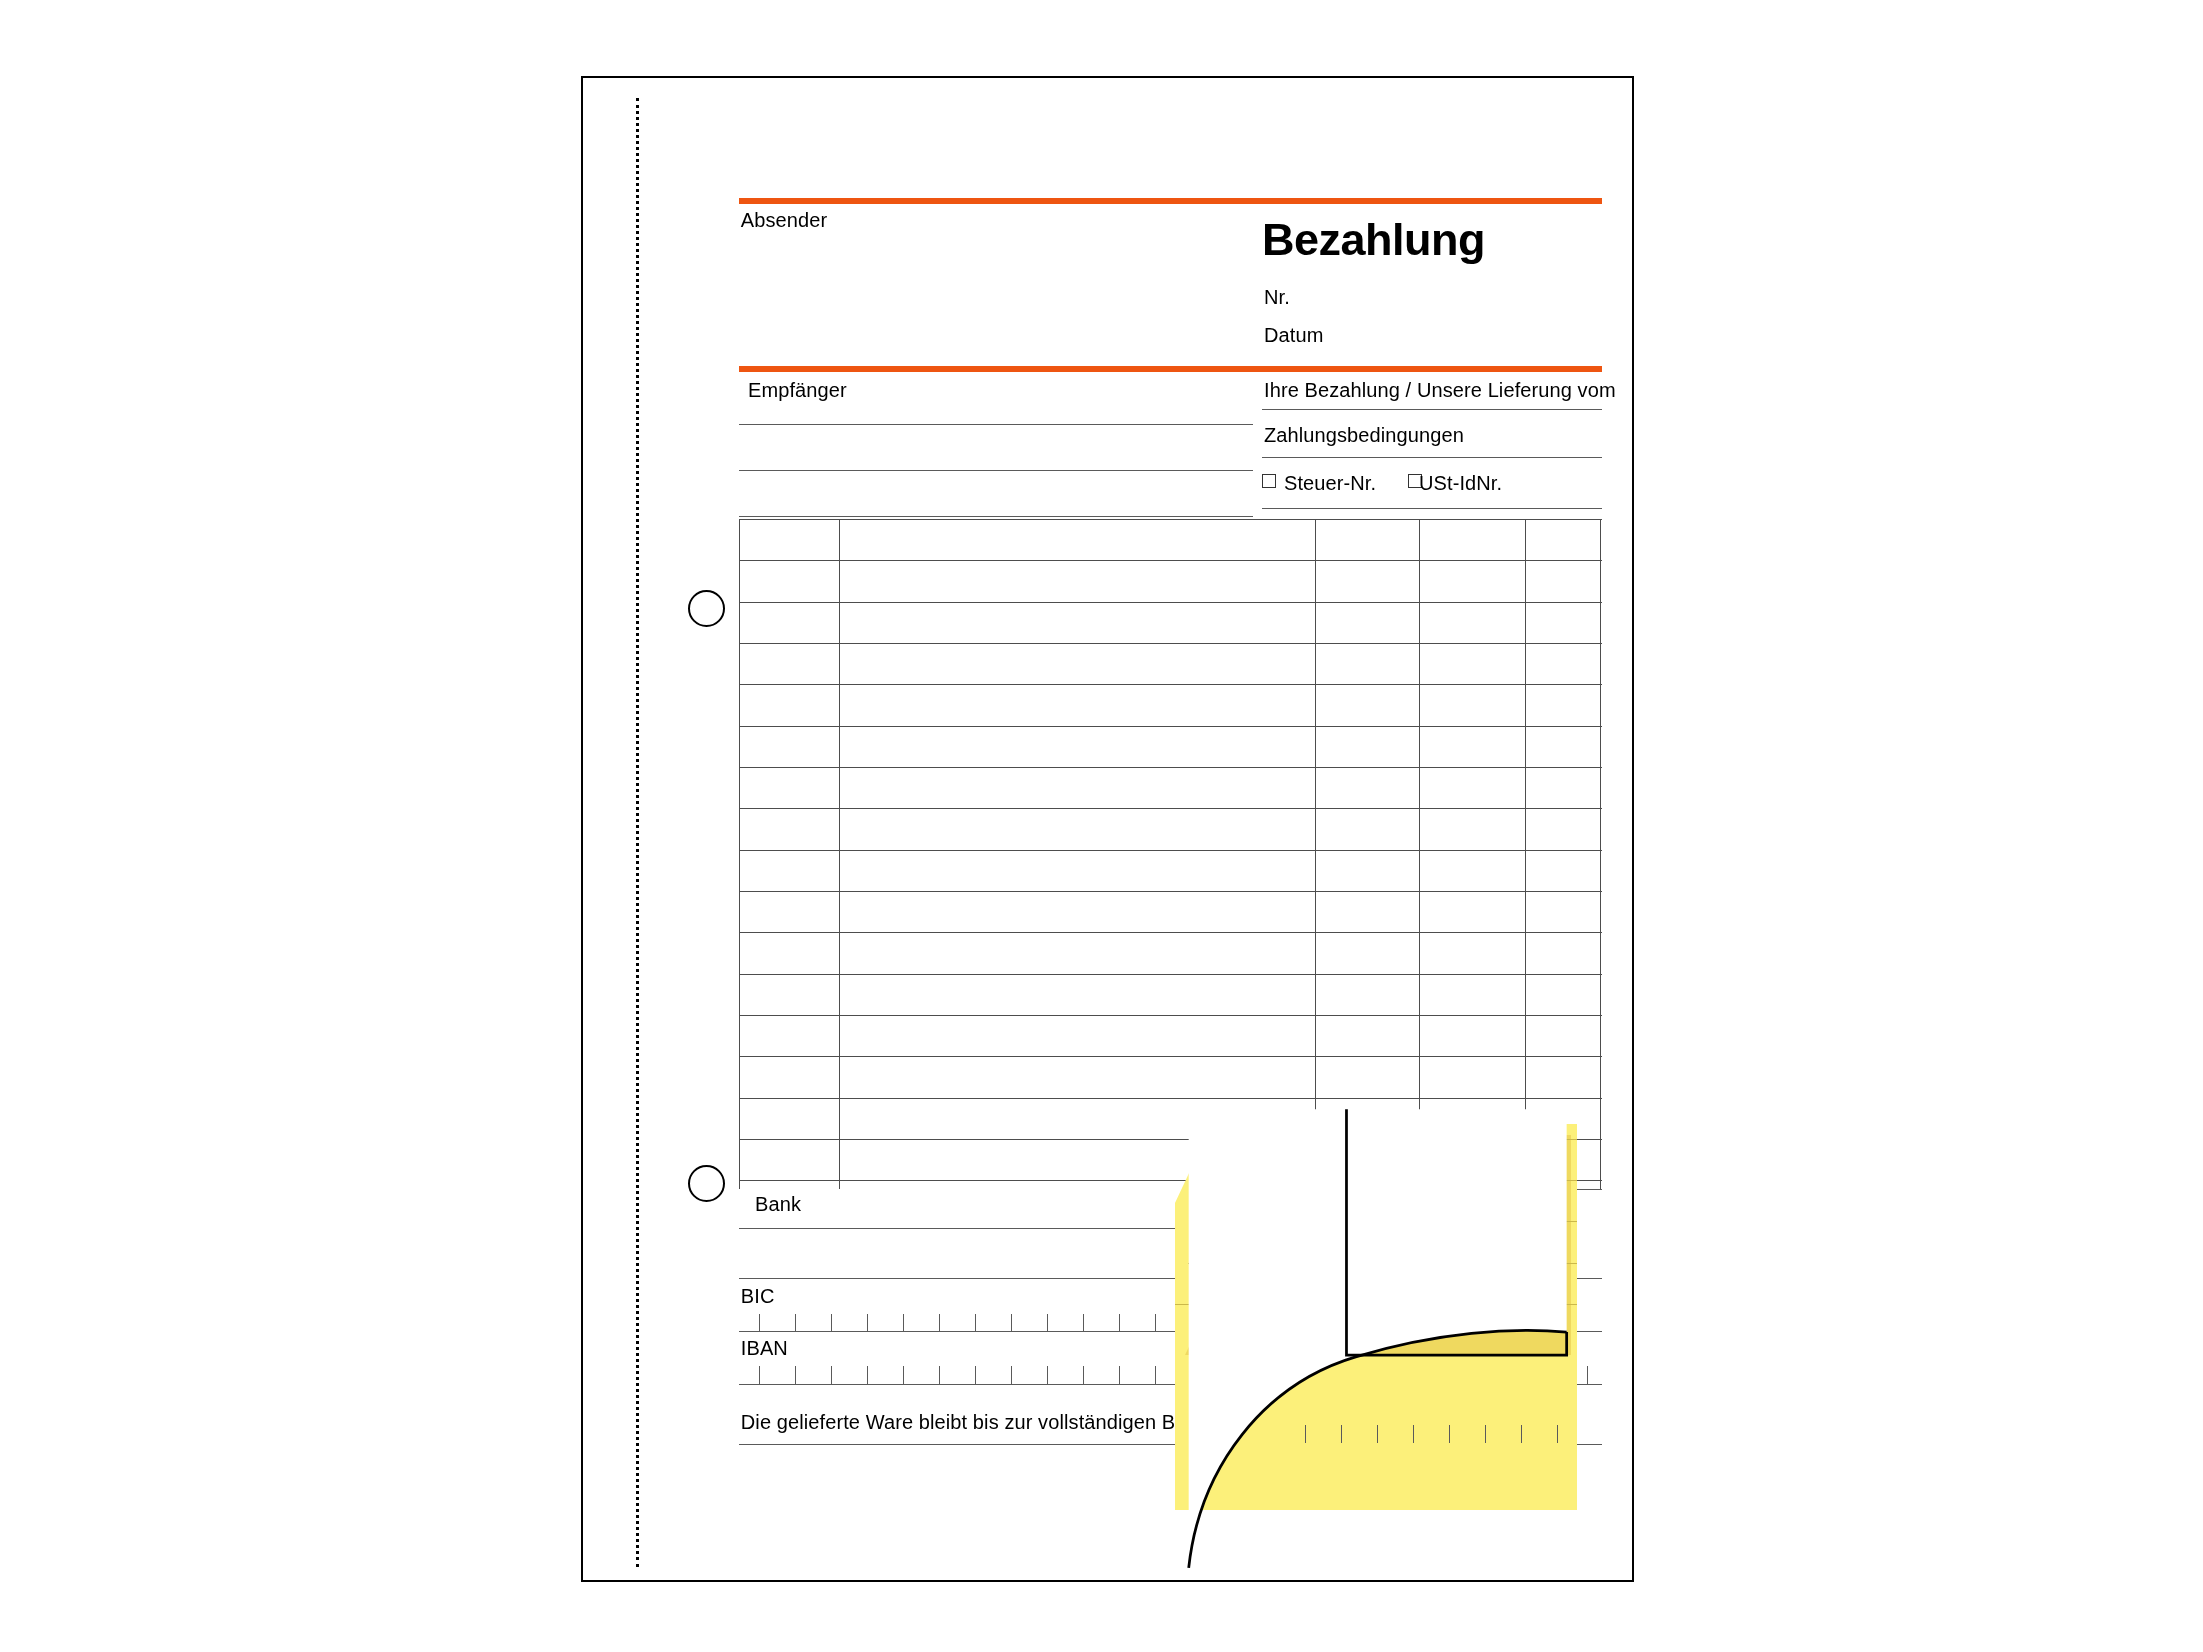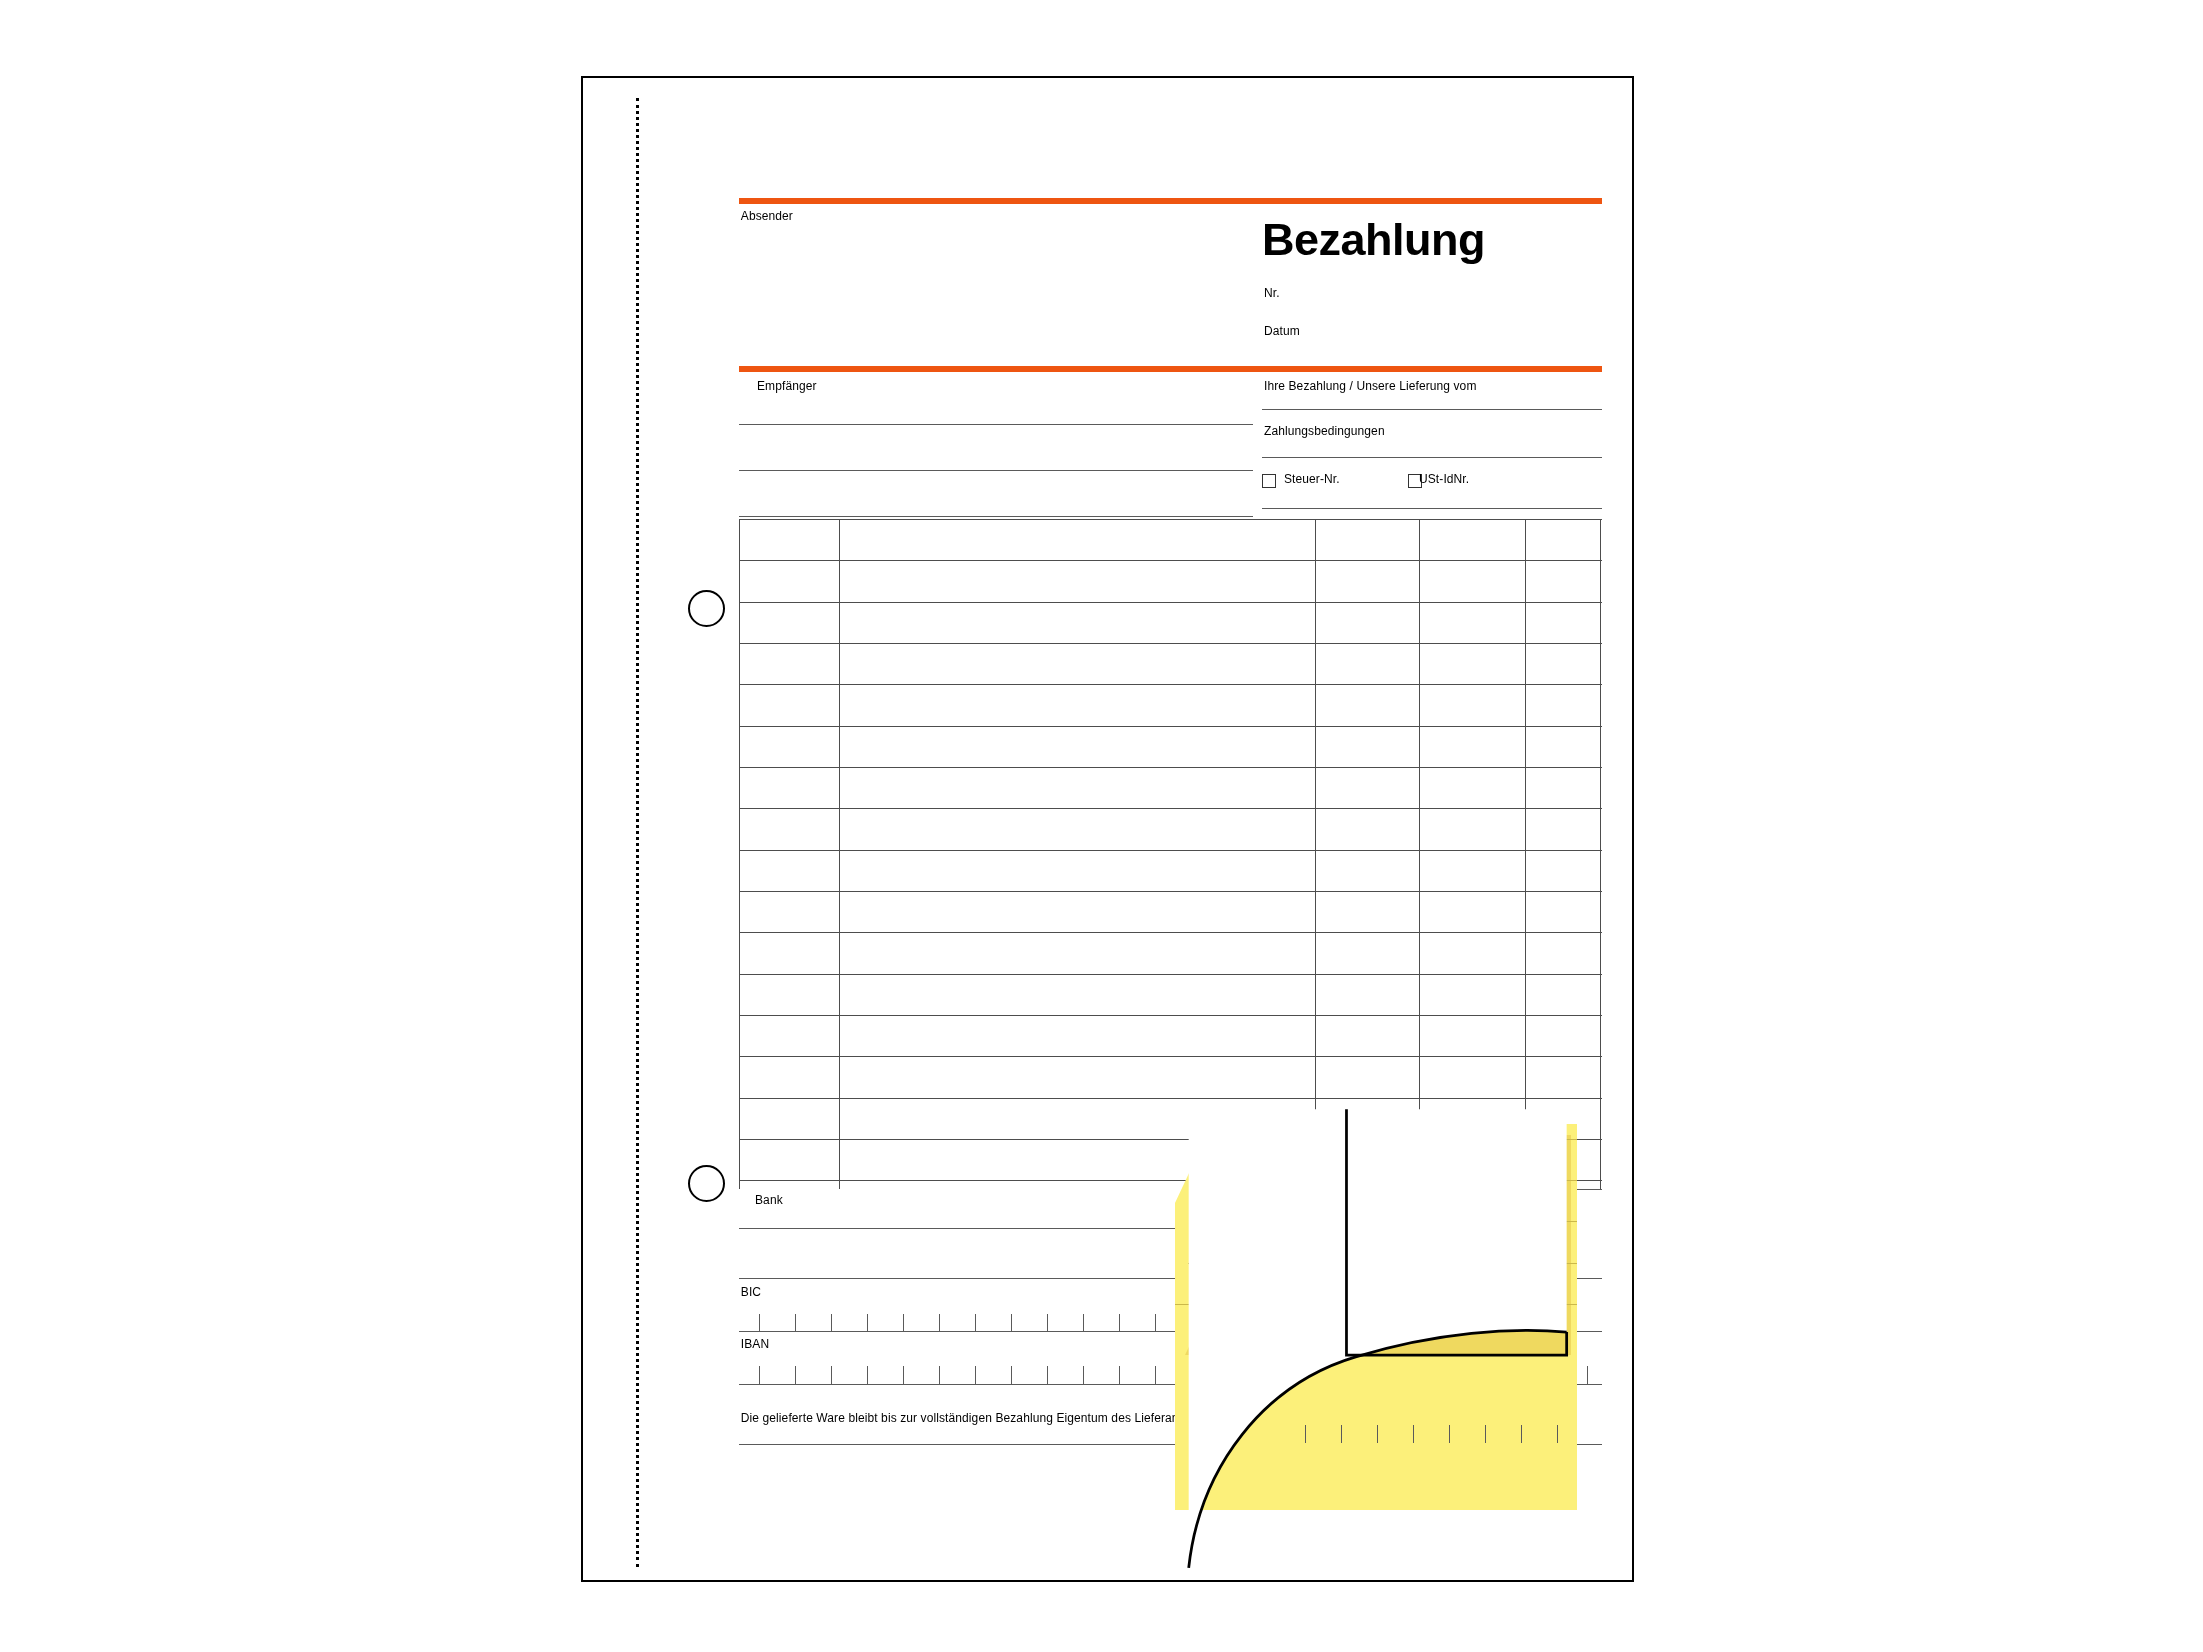--- a/index.html
+++ b/index.html
@@ -63,21 +63,21 @@
     left: 0;
     width: 863px;
     height: 6.4px;
     background: #ee5511;
   }
   #orange-rule-top { top: 83px; }
   #orange-rule-mid { top: 251px; }
 
   .lbl {
     position: absolute;
-    font-size: 12px;
+    font-size: 20px;
     color: #000000;
     white-space: nowrap;
     letter-spacing: 0.1px;
   }
 
   #title-rechnung {
     position: absolute;
     left: 523px;
     top: 99px;
     font-size: 45px;
@@ -219,21 +219,21 @@
 
     <span class="lbl" style="left:1.8px; top:94px;">Absender</span>
 
     <div id="title-rechnung">Bezahlung</div>
 
     <span class="lbl" style="left:525px; top:171px;">Nr.</span>
     <span class="lbl" style="left:525px; top:209px;">Datum</span>
 
     <div class="orange-rule" id="orange-rule-mid"></div>
 
-    <span class="lbl" style="left:18px; top:264px;">Empfänger</span>
+    <span class="lbl" style="left:9px; top:264px;">Empfänger</span>
 
     <div class="hair" style="left:0; top:309px; width:514px;"></div>
     <div class="hair" style="left:0; top:355px; width:514px;"></div>
     <div class="hair" style="left:0; top:401px; width:514px;"></div>
 
     <span class="lbl" style="left:525px; top:264px;">Ihre Bezahlung / Unsere Lieferung vom</span>
     <div class="hair" style="left:523px; top:294px; width:340px;"></div>
 
     <span class="lbl" style="left:525px; top:309px;">Zahlungsbedingungen</span>
     <div class="hair" style="left:523px; top:342px; width:340px;"></div>

